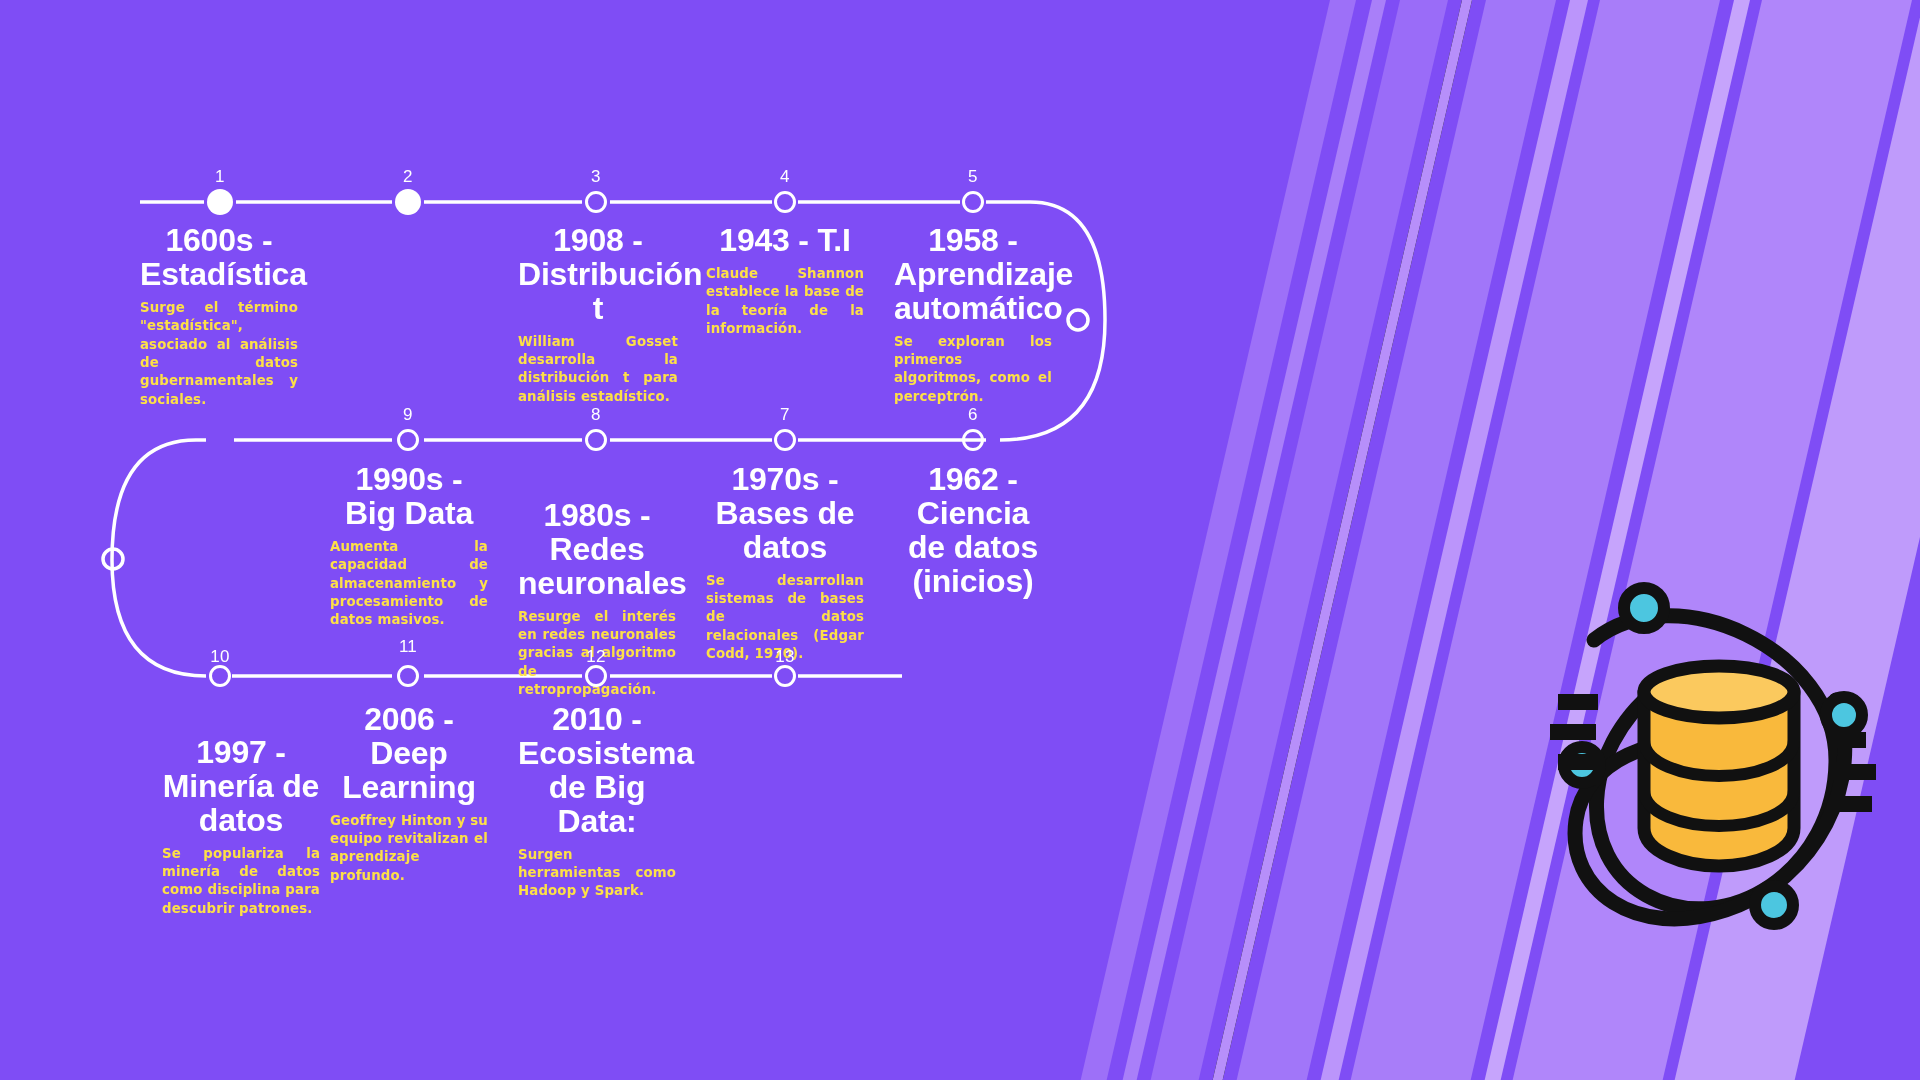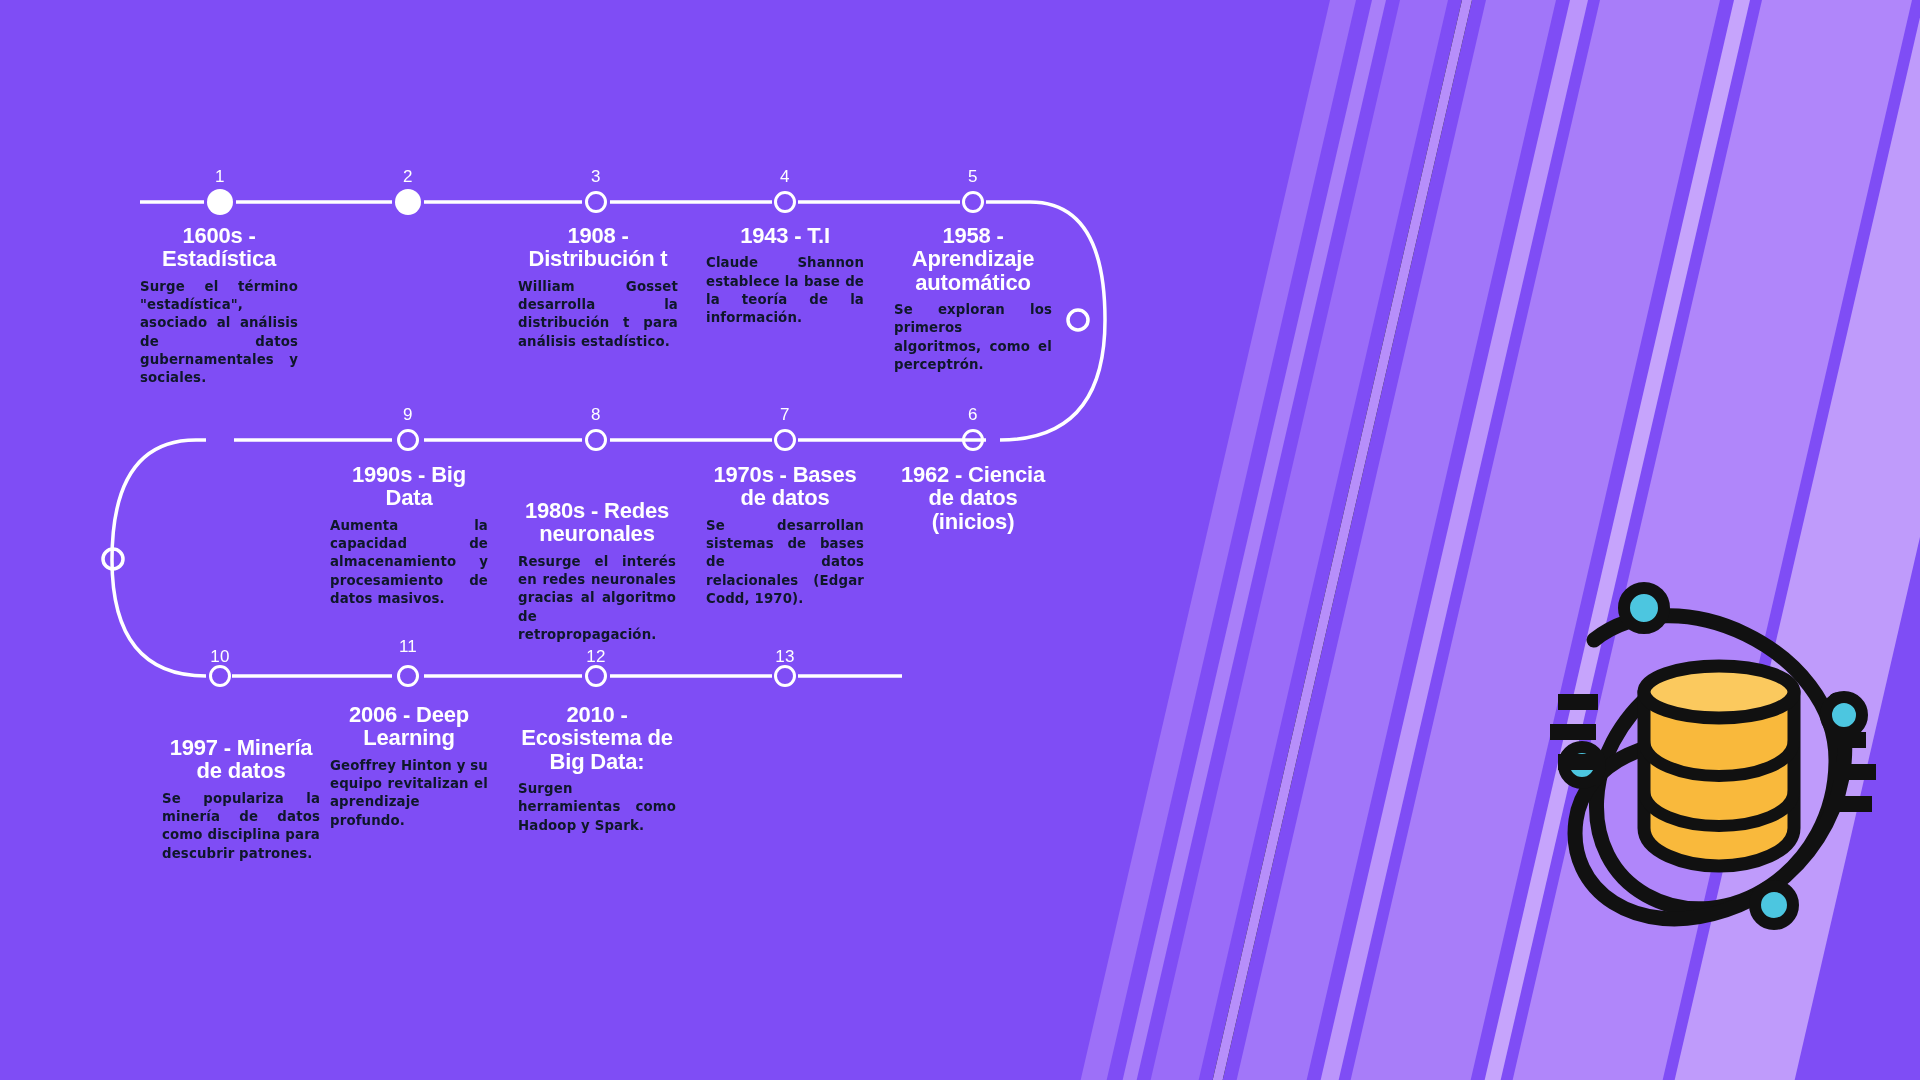--- a/index.html
+++ b/index.html
@@ -36,29 +36,29 @@
     font-size:17px;
     font-weight:400;
     letter-spacing:.3px;
     z-index:4;
     white-space:nowrap;
   }
 
   .card { position:absolute; z-index:3; }
   .card h3 {
     color:#ffffff;
-    font-size:22px;
+    font-size:32px;
     font-weight:700;
     line-height:1.06;
     text-align:center;
     letter-spacing:-.2px;
     margin-bottom:7px;
   }
   .card p {
-    color:#0f172a;
+    color:#fde047;
     font-size:13.3px;
     line-height:1.38;
     text-align:justify;
     text-align-last:left;
     font-weight:700;
     font-family:"DejaVu Sans", sans-serif;
     letter-spacing:.15px;
     -webkit-font-smoothing:antialiased;
   }
 

